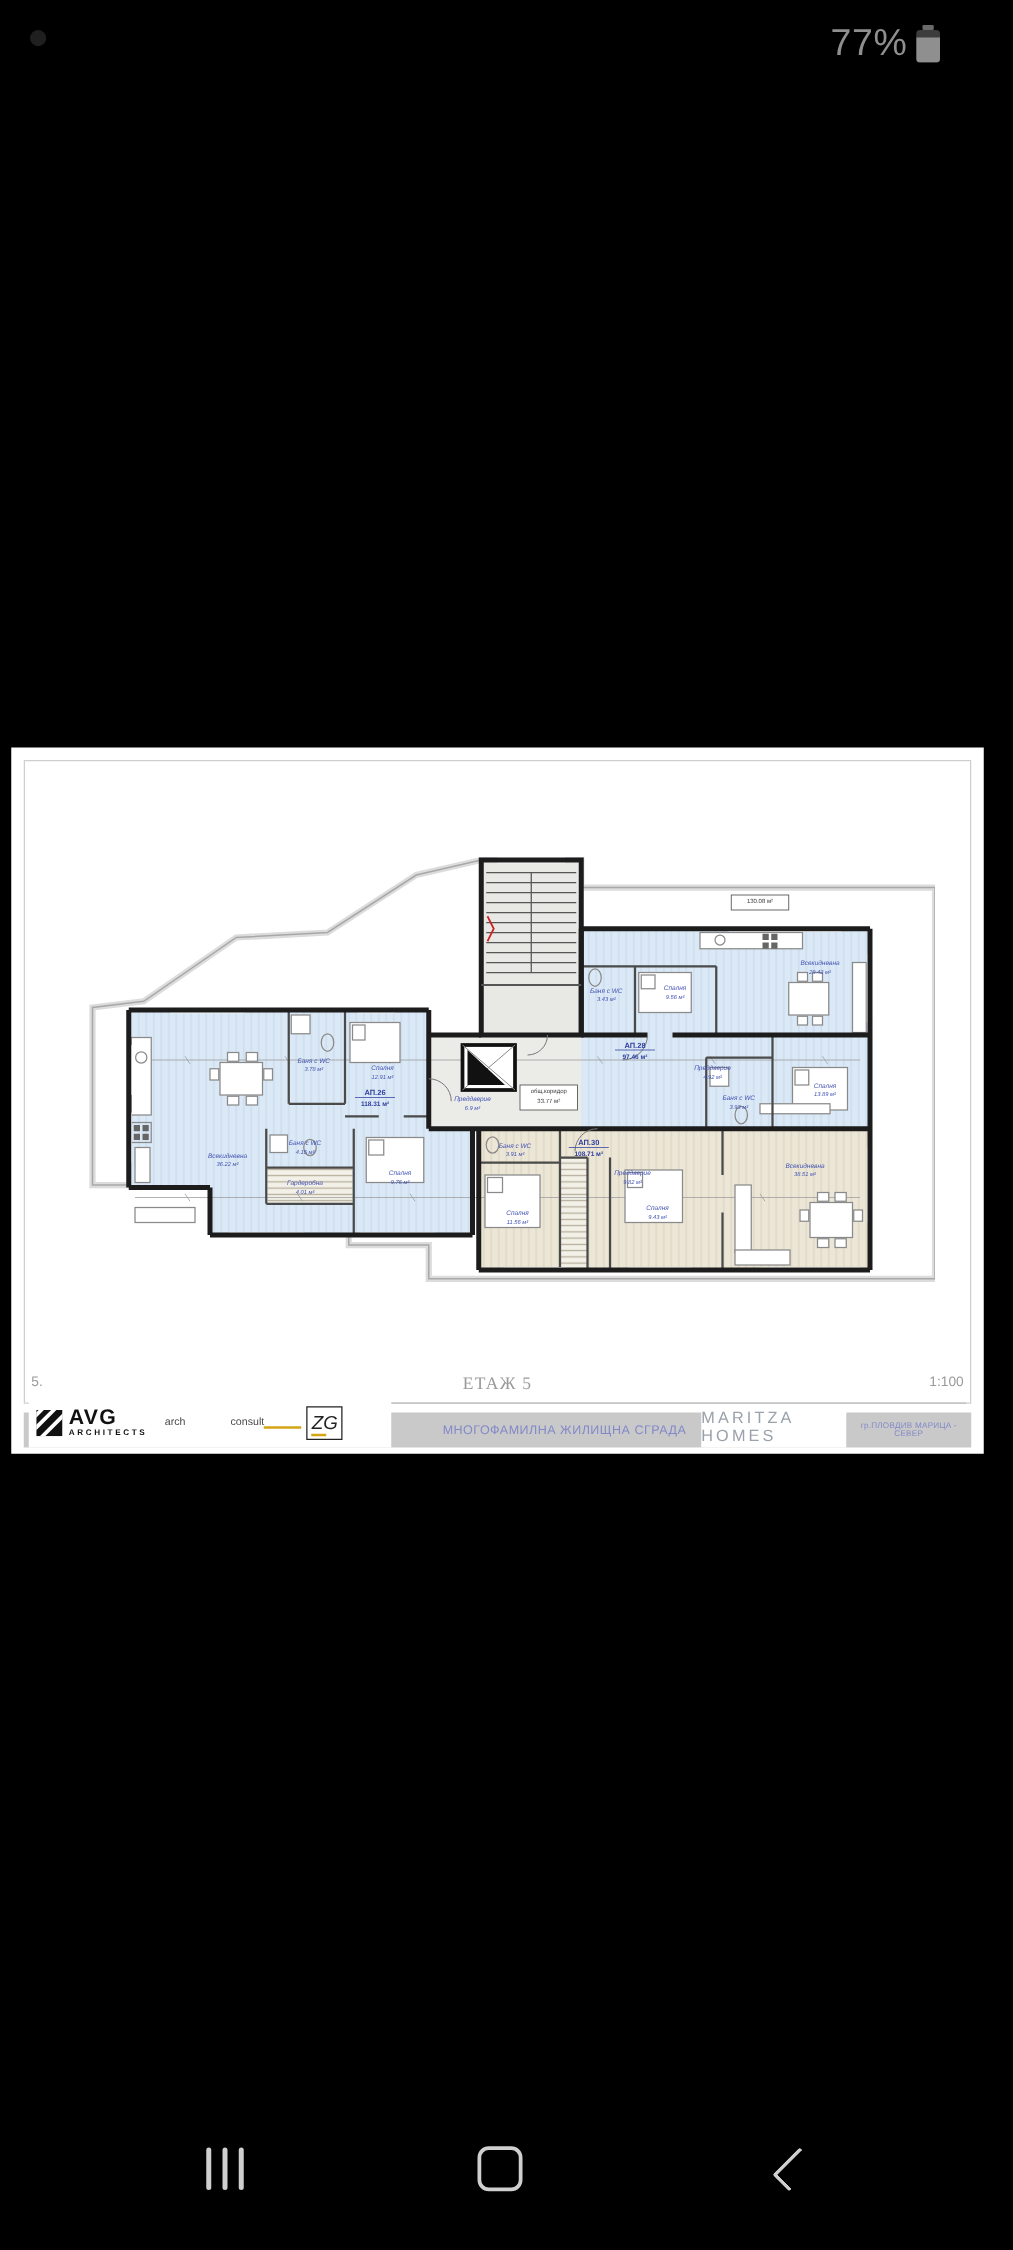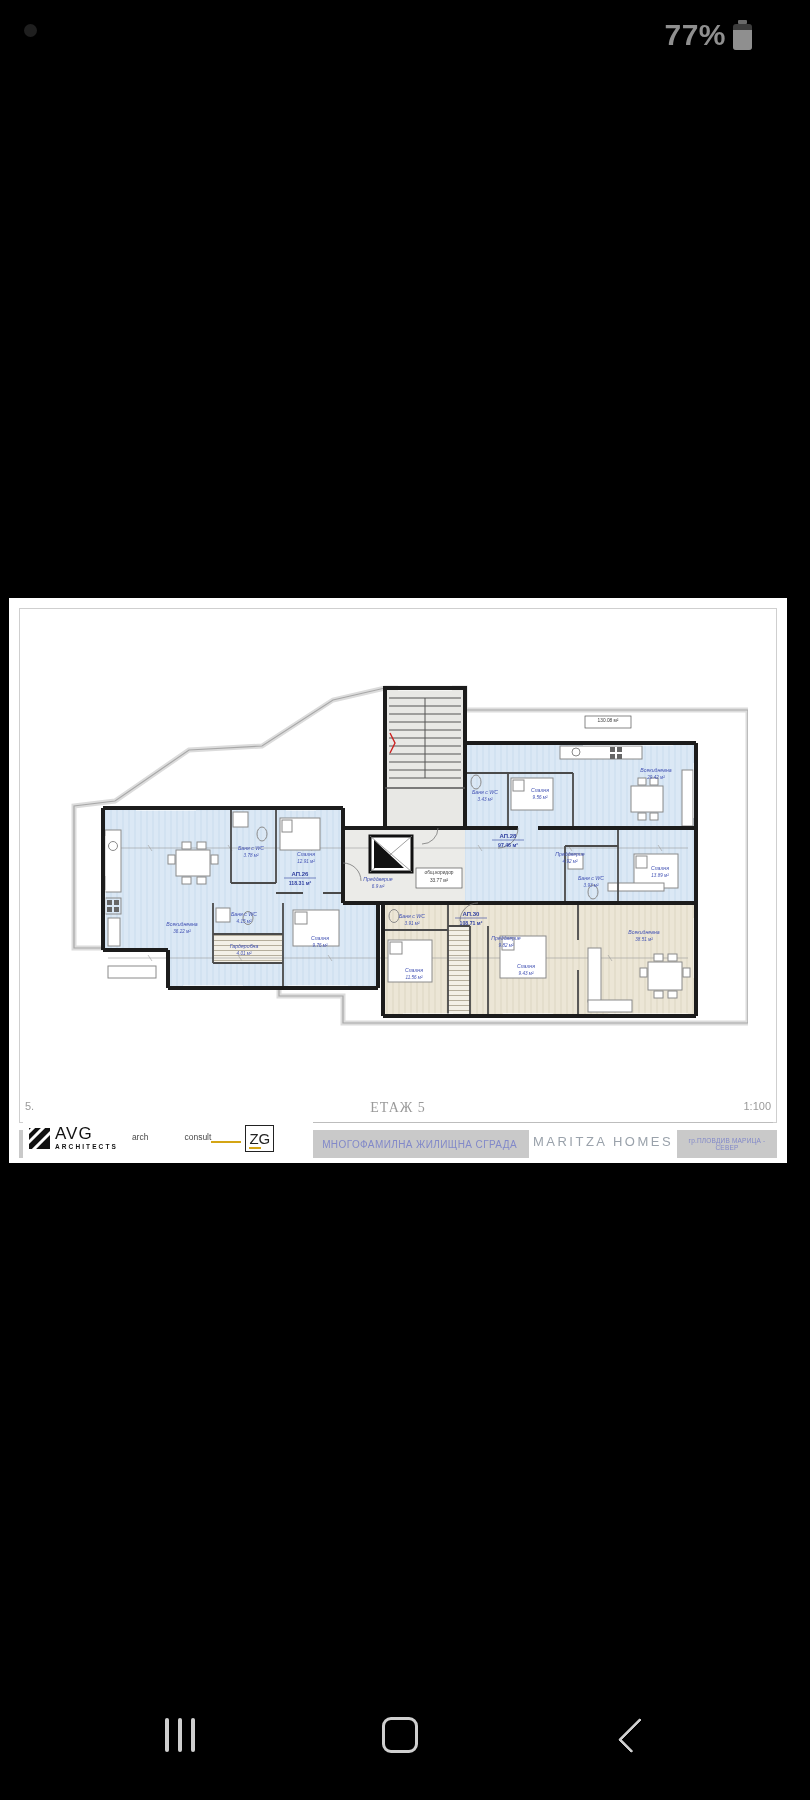--- a/index.html
+++ b/index.html
@@ -3,21 +3,21 @@
 <meta charset="utf-8">
 <style>
   html,body{margin:0;padding:0;background:#000;}
   body{width:810px;height:1800px;position:relative;overflow:hidden;
        font-family:"Liberation Sans",sans-serif;}
 
   
   .statusbar{position:absolute;left:0;top:0;width:810px;height:80px;}
   .camera-hole{position:absolute;left:24px;top:24px;width:13px;height:13px;
        border-radius:50%;background:#1f1f1f;}
-  .batt-wrap{position:absolute;right:58px;top:18px;display:flex;align-items:center;gap:7px;font-weight:bold;}
+  .batt-wrap{position:absolute;right:58px;top:18px;display:flex;align-items:center;gap:7px;}
   .batt-pct{color:#8f8f8f;font-size:30px;letter-spacing:0.5px;}
   .batt-icon{width:19px;height:30px;position:relative;}
   .batt-cap{position:absolute;left:5px;top:0;width:9px;height:4px;background:#6a6a6a;border-radius:1px;}
   .batt-body{position:absolute;left:0;top:4px;width:19px;height:26px;background:#3c3c3c;border-radius:3px;overflow:hidden;}
   .batt-fill{position:absolute;left:0;bottom:0;width:19px;height:20px;background:#8f8f8f;}
 
   
   .page{position:absolute;left:9px;top:598px;width:778px;height:565px;background:#ffffff;}
   .page-frame{position:absolute;left:10px;top:10px;right:10px;bottom:40px;border:1px solid #cfcfcf;}
   .plan-svg{position:absolute;left:39px;top:80px;width:700px;height:372px;}
@@ -27,42 +27,42 @@
   .sheet-num{position:absolute;left:2px;top:2px;font-size:11px;}
   .sheet-title{position:absolute;left:0;right:0;top:2px;text-align:center;font-size:14px;letter-spacing:1px;font-family:Liberation Serif, serif;}
   .sheet-scale{position:absolute;right:2px;top:2px;font-size:11px;}
   .sheet-footline{position:absolute;left:14px;right:14px;top:524px;height:1px;background:#bdbdbd;}
 
   
   .band{position:absolute;left:10px;right:10px;top:532px;height:28px;background:#c9c9c9;
         display:flex;align-items:stretch;}
   .band-left{flex:1;display:flex;align-items:center;justify-content:flex-end;padding-right:12px;}
   .band-left span{font-size:10px;color:#8289c9;letter-spacing:0.4px;}
-  .brand-box{width:148px;background:#ffffff;display:flex;align-items:center;justify-content:center;
+  .brand-box{width:116px;background:#ffffff;display:flex;align-items:center;justify-content:center;
         margin-top:-6px;}
   .brand-box span{font-size:13px;color:#9aa2ab;letter-spacing:2.5px;}
   .band-right{width:100px;display:flex;align-items:center;justify-content:center;}
   .band-right span{font-size:6.5px;color:#8289c9;letter-spacing:0.2px;text-align:center;}
 
   
   .logos{position:absolute;left:14px;top:520px;width:290px;height:40px;background:#ffffff;
         display:flex;align-items:center;gap:14px;padding-left:6px;box-sizing:border-box;}
   .avg-logo{display:flex;align-items:center;gap:5px;}
   .avg-mark{width:21px;height:21px;}
   .avg-texts{display:flex;flex-direction:column;line-height:1;}
-  .avg-name{font-size:17px;font-weight:normal;color:#111;letter-spacing:1px;}
+  .avg-name{font-size:17px;font-weight:bold;color:#111;letter-spacing:1px;}
   .avg-sub{font-size:6.5px;font-weight:bold;color:#111;letter-spacing:2.1px;margin-top:2px;}
   .zg-logo{display:flex;align-items:center;gap:4px;}
   .zg-texts{display:flex;flex-direction:row;align-items:flex-end;line-height:1.1;}
   .zg-arch{font-size:8.5px;color:#4a4a4a;}
   .zg-consult{font-size:8.5px;color:#4a4a4a;margin-left:36px;}
   .zg-bar{width:30px;height:2px;background:#d4a514;margin-top:2px;}
   .zg-box{width:27px;height:25px;border:1.6px solid #222;background:#fff;display:flex;
         align-items:center;justify-content:center;position:relative;}
-  .zg-box span{font-size:15px;color:#222;}
+  .zg-box span{font-size:15px;color:#222;font-style:italic;}
   .zg-underline{position:absolute;left:3px;bottom:2px;width:12px;height:2px;background:#d4a514;}
 
   
   .navbar{position:absolute;left:0;bottom:0;width:810px;height:110px;}
   .nav-btn{position:absolute;top:0;width:90px;height:90px;display:flex;align-items:center;justify-content:center;}
   .nav-recents{left:135px;} .nav-home{left:355px;} .nav-back{left:590px;}
   .recents-lines{display:flex;gap:9px;}
   .recents-lines i{display:block;width:4px;height:34px;background:#cfcfcf;border-radius:2px;}
   .home-sq{width:30px;height:30px;border:3px solid #cfcfcf;border-radius:9px;}
   .back-ch{width:16px;height:28px;border-left:3px solid #cfcfcf;border-bottom:3px solid #cfcfcf;

